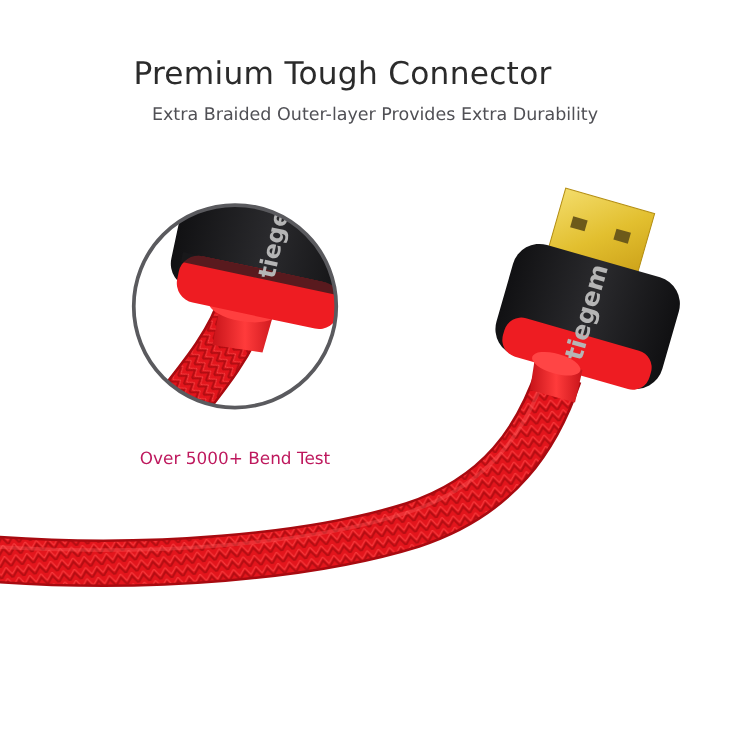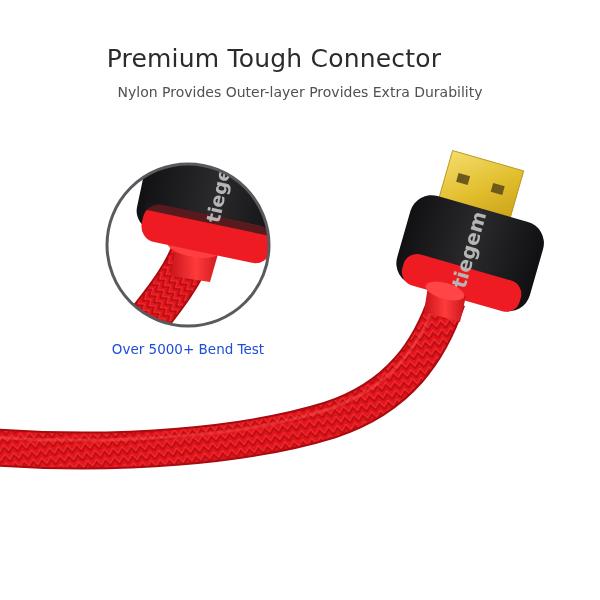--- a/index.html
+++ b/index.html
@@ -35,45 +35,45 @@
       text-align: center;
       font-family: "DejaVu Sans", sans-serif;
       font-size: 14px;
       color: #505055;
       margin: 0;
     }
     .caption {
       position: absolute;
       left: 96px;
       width: 184px;
-      top: 341px;
+      top: 359px;
       text-align: center;
       font-family: "DejaVu Sans", sans-serif;
       font-size: 13.5px;
-      color: #1d4ed8;
+      color: #be185d;
       margin: 0;
     }
     svg.art {
       position: absolute;
       left: 0;
       top: 0;
     }
     .brand {
       font-family: "DejaVu Sans", sans-serif;
       font-weight: bold;
       fill: #b5b5b5;
     }
   </style>
 </head>
 <body>
 
 <div class="canvas">
 
   <h1 class="title">Premium Tough Connector</h1>
-  <p class="subtitle">Nylon Provides Outer-layer Provides Extra Durability</p>
+  <p class="subtitle">Extra Braided Outer-layer Provides Extra Durability</p>
 
   <svg class="art" width="600" height="600" viewBox="0 0 600 600">
     <defs>
       <pattern id="braid" width="9" height="9" patternUnits="userSpaceOnUse" patternTransform="rotate(-8)">
         <rect width="9" height="9" fill="#e3151c"></rect>
         <path d="M0 9 L4.5 3 L9 9" fill="none" stroke="#b50d12" stroke-width="1.6"></path>
         <path d="M0 6 L4.5 0 L9 6" fill="none" stroke="#ff4a4a" stroke-width="0.9" opacity="0.7"></path>
       </pattern>
       <pattern id="braid2" width="8" height="8" patternUnits="userSpaceOnUse" patternTransform="rotate(55)">
         <rect width="8" height="8" fill="#e3151c"></rect>

